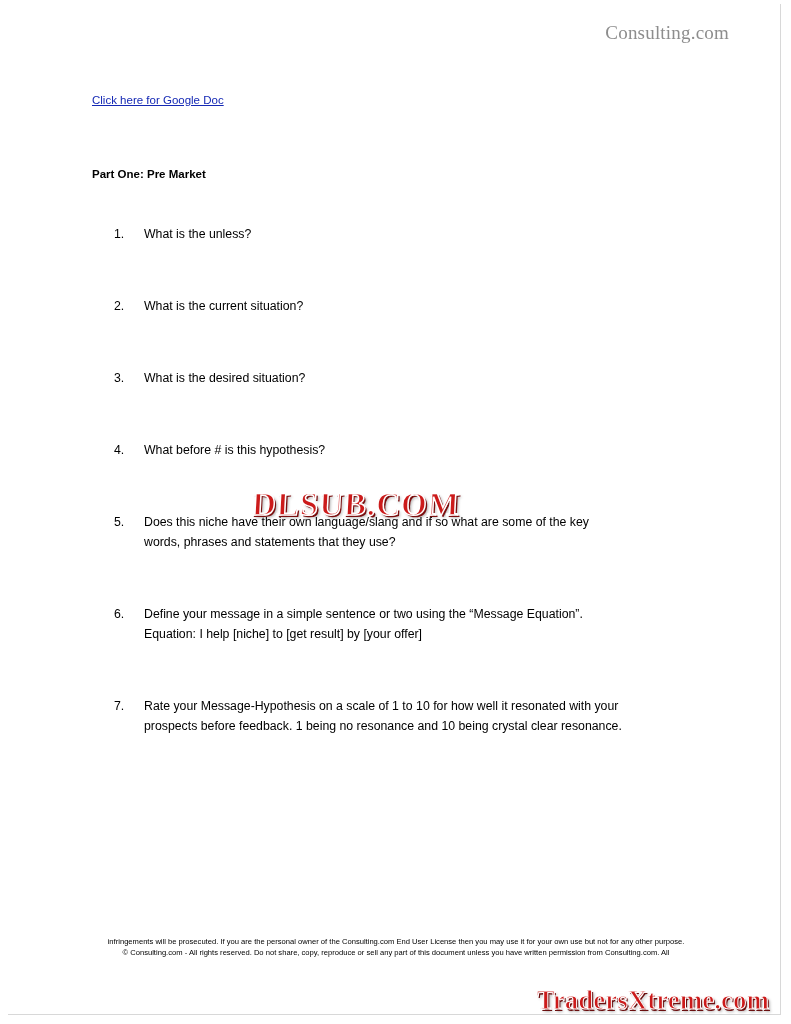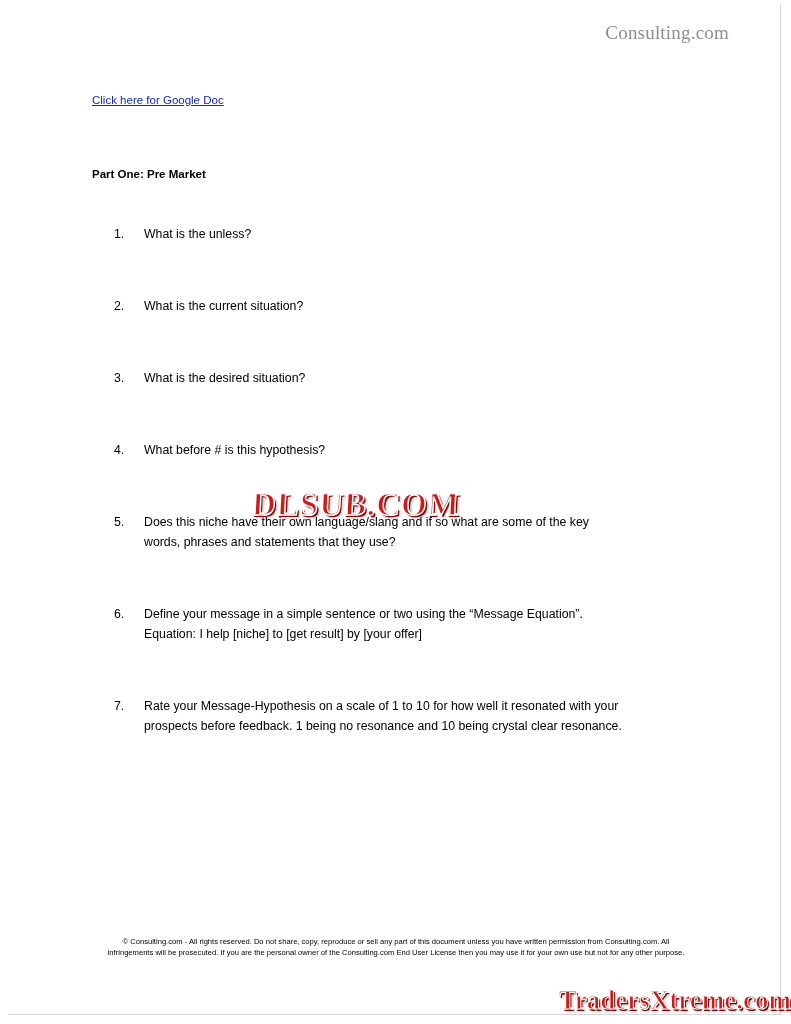--- a/index.html
+++ b/index.html
@@ -158,21 +158,21 @@
     width: 608px;
     text-align: center;
     font-size: 7.6px;
     line-height: 11px;
     color: #000000;
   }
 
   
   .wm-traders {
     position: absolute;
-    right: 0;
+    right: 22px;
     bottom: 10px;
     font-family: "Liberation Serif", serif;
     font-weight: bold;
     font-size: 27px;
     line-height: 1;
     color: #cc1b1b;
     -webkit-text-stroke: 1px #ffffff;
     text-shadow:
       1.5px 1.5px 0 #6b0f0f,
       2.5px 2.5px 3px rgba(0,0,0,0.3);
@@ -226,19 +226,19 @@
         <span class="num">7.</span>
         <span class="qtext">Rate your Message-Hypothesis on a scale of 1 to 10 for how well it resonated with your
 prospects before feedback.  1 being no resonance and 10 being crystal clear resonance.</span>
       </li>
     </ol>
   </div>
 
   <div class="wm-dlsub">DLSUB.COM</div>
 
   <div class="footer">
+    <div>infringements will be prosecuted.  If you are the personal owner of the Consulting.com End User License then you may use it for your own use but not for any other purpose.</div>
     <div>© Consulting.com - All rights reserved.  Do not share, copy, reproduce or sell any part of this document unless you have written permission from Consulting.com.  All</div>
-    <div>infringements will be prosecuted.  If you are the personal owner of the Consulting.com End User License then you may use it for your own use but not for any other purpose.</div>
   </div>
 
   <div class="wm-traders">TradersXtreme.com</div>
 
 </div>
 
 </body></html>

